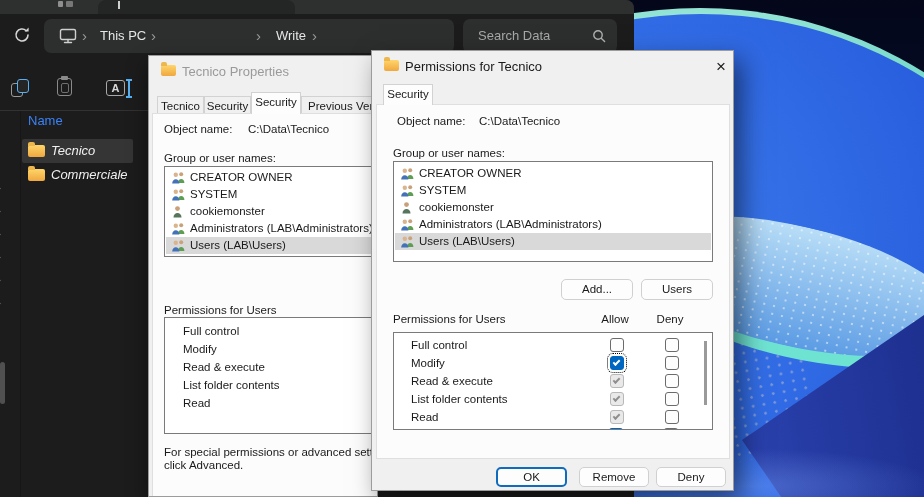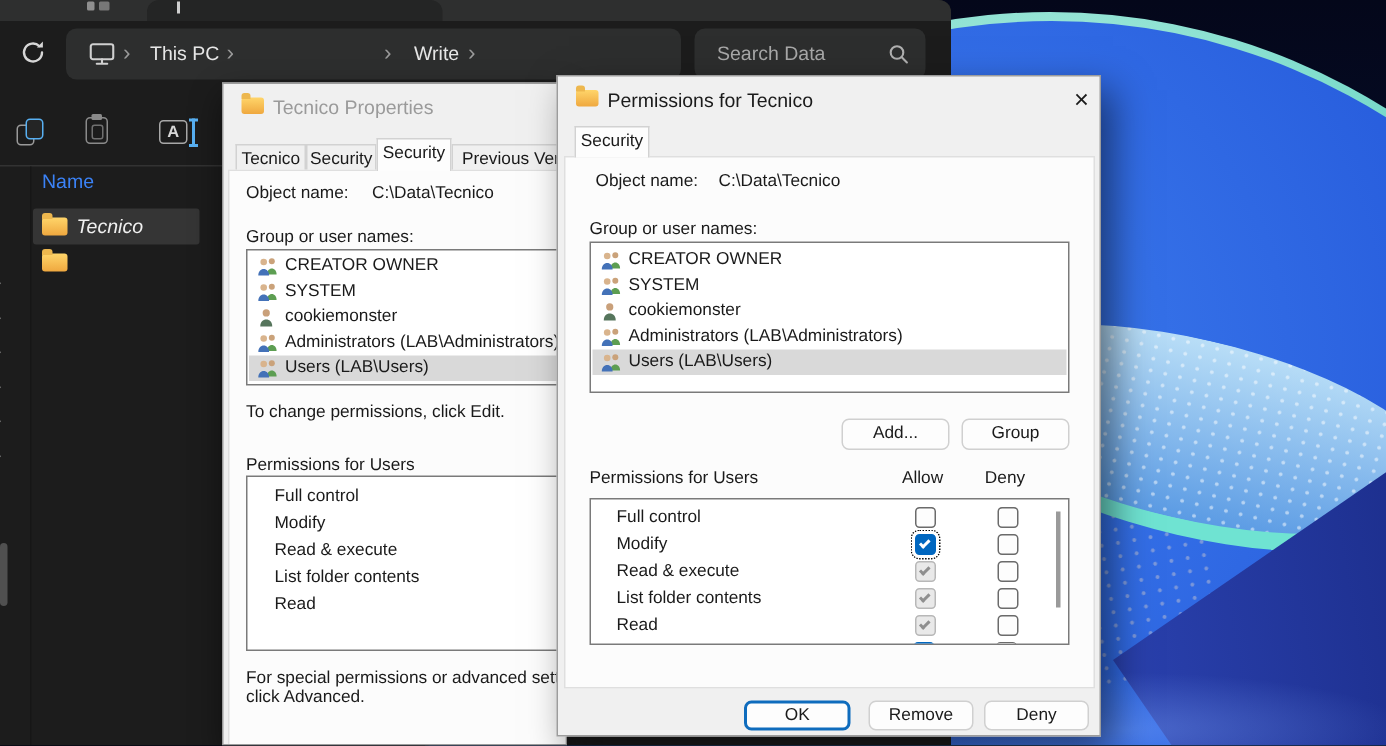--- a/index.html
+++ b/index.html
@@ -184,20 +184,21 @@
     <div class="nav-scroll"></div>
     <div class="nav-sep"></div>
 
     <span class="col-name">Name</span>
     <div class="file-row selected" style="top:139px">
       <span class="fi"></span>
       <span class="file-label">Tecnico</span>
     </div>
     <div class="file-row" style="top:163px">
       <span class="fi"></span>
+      <span class="file-label">Commerciale</span>
     </div>
   </div>
 
   <div class="dlg props">
     <span class="dfi"></span>
     <span class="dlg-title">Tecnico Properties</span>
     <div class="xtab" style="left:8px; top:40px; width:47px; height:17px">Tecnico</div>
     <div class="xtab" style="left:55px; top:40px; width:47px; height:17px">Security</div>
     <div class="xtab active" style="left:102px; top:36px; width:50px; height:22px">Security</div>
     <div class="xtab" style="left:152px; top:40px; width:85px; height:17px">Previous Vers</div>
@@ -246,21 +247,20 @@
         <svg class="u-ic" viewBox="0 0 15 13">
             <circle cx="10.2" cy="3.2" r="2" fill="#caa27a"></circle>
             <path d="M7 12c0-2.5 1.5-4 3.2-4s3.2 1.5 3.2 4z" fill="#5d9e52"></path>
             <circle cx="4.8" cy="3.7" r="2.2" fill="#d9b48d"></circle>
             <path d="M1.2 12.6c0-2.7 1.6-4.3 3.6-4.3s3.6 1.6 3.6 4.3z" fill="#4472b8"></path>
           </svg>
         <span class="u-txt">Users (LAB\Users)</span>
       </div>
     </div>
 
-    <span class="lbl" style="left:15px; top:213px">To change permissions, click Edit.</span>
     <span class="lbl" style="left:15px; top:248px">Permissions for Users</span>
 
     <div class="listbox" style="left:15px; top:261px; width:216px; height:117px">
       <div class="p-row" style="top:4px">
           <span class="p-txt" style="left:17px">Full control</span>
         </div>
       <div class="p-row" style="top:22px">
           <span class="p-txt" style="left:17px">Modify</span>
         </div>
       <div class="p-row" style="top:40px">
@@ -330,21 +330,21 @@
             <circle cx="10.2" cy="3.2" r="2" fill="#caa27a"></circle>
             <path d="M7 12c0-2.5 1.5-4 3.2-4s3.2 1.5 3.2 4z" fill="#5d9e52"></path>
             <circle cx="4.8" cy="3.7" r="2.2" fill="#d9b48d"></circle>
             <path d="M1.2 12.6c0-2.7 1.6-4.3 3.6-4.3s3.6 1.6 3.6 4.3z" fill="#4472b8"></path>
           </svg>
         <span class="u-txt">Users (LAB\Users)</span>
       </div>
     </div>
 
     <div class="btn" style="left:189px; top:228px; width:72px; height:21px; line-height:19px">Add...</div>
-    <div class="btn" style="left:269px; top:228px; width:72px; height:21px; line-height:19px">Group</div>
+    <div class="btn" style="left:269px; top:228px; width:72px; height:21px; line-height:19px">Users</div>
 
     <span class="lbl" style="left:21px; top:262px">Permissions for Users</span>
     <span class="lbl" style="left:243px; top:262px; transform:translateX(-50%)">Allow</span>
     <span class="lbl" style="left:298px; top:262px; transform:translateX(-50%)">Deny</span>
 
     <div class="listbox" style="left:21px; top:281px; width:320px; height:98px">
       <div class="p-row" style="top:3px">
         <span class="p-txt" style="left:16px">Full control</span>
         <span class="cb off" style="left:215px"></span>
         <span class="cb off" style="left:270px"></span>

